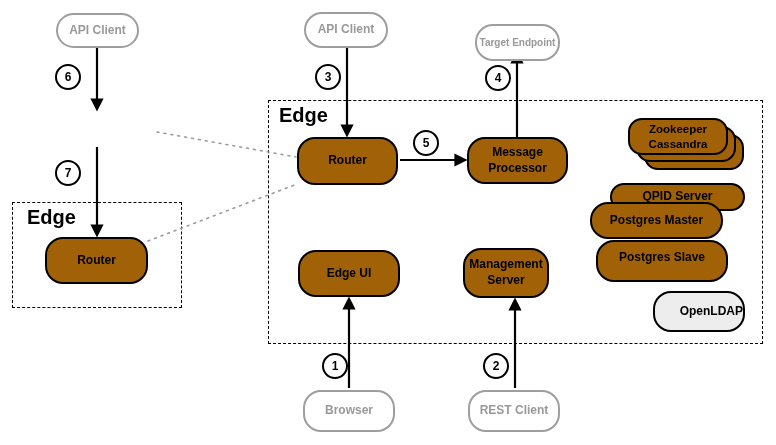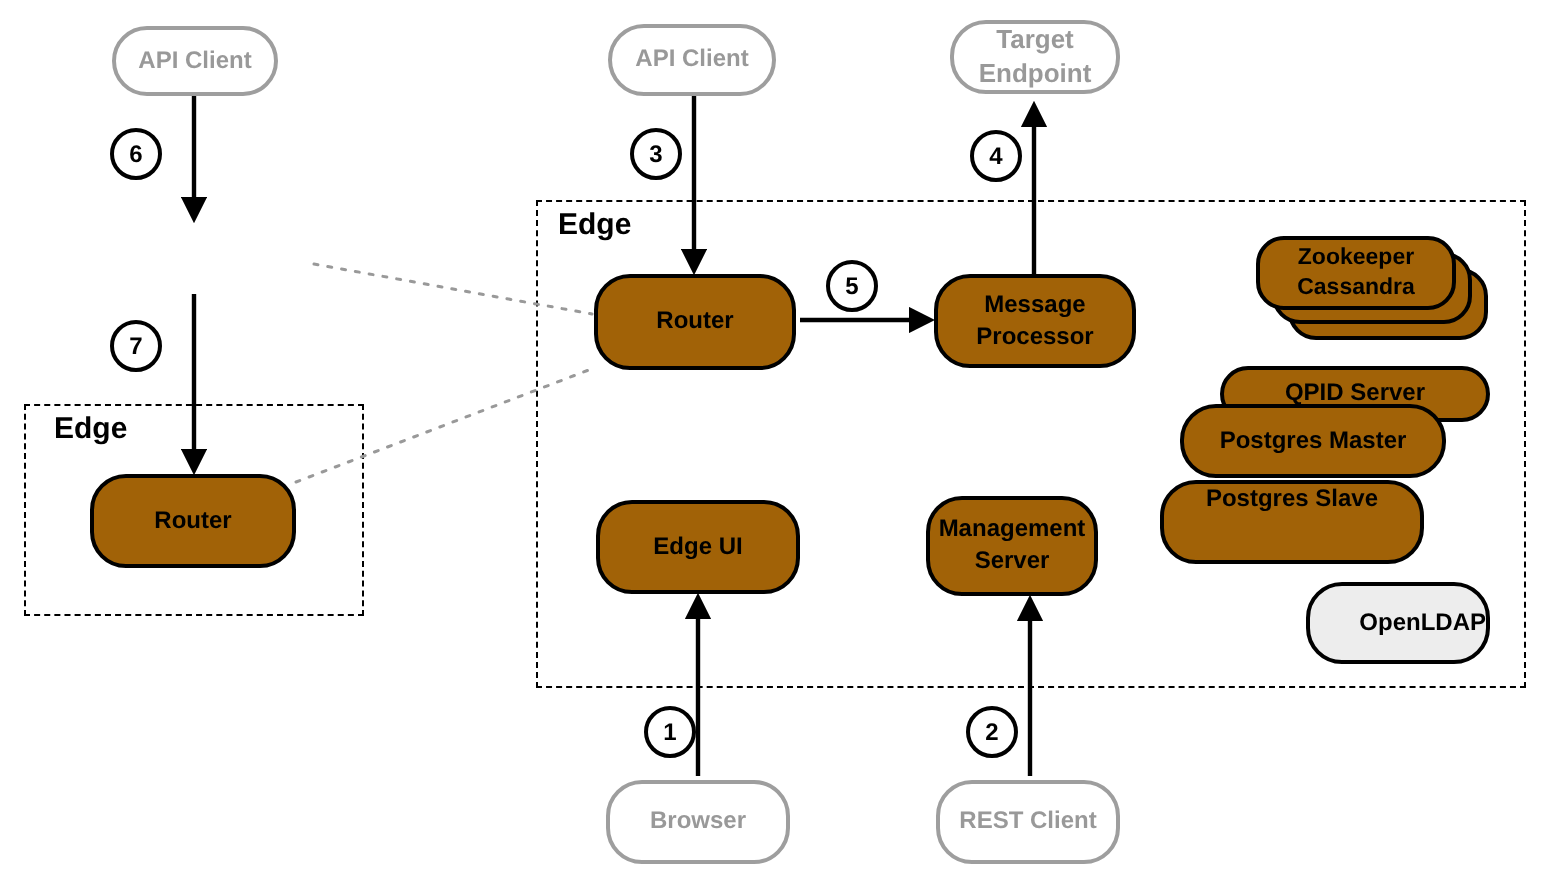--- a/index.html
+++ b/index.html
@@ -1,21 +1,21 @@
 <!DOCTYPE html>
 <html><head>
 <meta charset="utf-8">
 <style>
   html,body{margin:0;padding:0;background:#fff;}
   #canvas{
     position:relative;width:776px;height:445px;background:#ffffff;overflow:hidden;
     font-family:"Liberation Sans","DejaVu Sans",sans-serif;
   }
   .group{position:absolute;border:1.5px dashed #000;box-sizing:border-box;z-index:1;background:transparent;}
-  .group-label{position:absolute;font-weight:bold;font-size:15px;color:#000;}
+  .group-label{position:absolute;font-weight:bold;font-size:20px;color:#000;}
   svg.links{position:absolute;left:0;top:0;z-index:2;pointer-events:none;}
   .node{
     position:absolute;box-sizing:border-box;z-index:3;
     display:flex;flex-direction:column;align-items:center;justify-content:center;
     text-align:center;font-weight:bold;font-size:12px;line-height:1.3;
     border-radius:18px;
   }
   .filled{background:#a16207;border:2.5px solid #000;color:#000;}
   .outline{background:#ffffff;border:2px solid #9e9e9e;color:#999999;}
   .light{background:#ededed;border:2.5px solid #000;color:#000;align-items:flex-end;}
@@ -62,21 +62,21 @@
 
   <div class="node outline" style="left:56px;top:13px;width:83px;height:35px;">
     <span>API Client</span>
   </div>
 
 
   <div class="node outline" style="left:304px;top:12px;width:84px;height:36px;">
     <span>API Client</span>
   </div>
 
-  <div class="node outline" style="left:475px;top:10px;width:85px;height:37px;font-size:13px;">
+  <div class="node outline" style="left:475px;top:24px;width:85px;height:37px;font-size:10px;">
     <span>Target Endpoint</span>
   </div>
 
   <div class="node outline" style="left:303px;top:390px;width:92px;height:42px;">
     <span>Browser</span>
   </div>
 
   <div class="node outline" style="left:468px;top:390px;width:92px;height:42px;text-align:center;">
     <span>REST Client</span>
   </div>
@@ -105,21 +105,21 @@
   <div class="node filled layer" style="left:636px;top:126px;width:100px;height:36px;border-radius:14px;"></div>
   <div class="node filled stack-front" style="left:628px;top:118px;width:100px;height:37px;border-radius:14px;font-size:11.5px;">
     <span>Zookeeper</span>
     <span>Cassandra</span>
   </div>
 
   <div class="node filled" style="left:610px;top:183px;width:135px;height:28px;border-radius:14px;">
     <span>QPID Server</span>
   </div>
 
-  <div class="node filled layer" style="left:580px;top:240px;width:132px;height:42px;justify-content:flex-start;padding-bottom:6px;">
+  <div class="node filled layer" style="left:596px;top:240px;width:132px;height:42px;justify-content:center;padding-bottom:6px;">
     <span>Postgres Slave</span>
   </div>
   <div class="node filled stack-front" style="left:590px;top:202px;width:133px;height:37px;justify-content:center;">
     <span>Postgres Master</span>
   </div>
 
   <div class="node light" style="left:653px;top:291px;width:92px;height:41px;">
     <span>OpenLDAP</span>
   </div>
 

